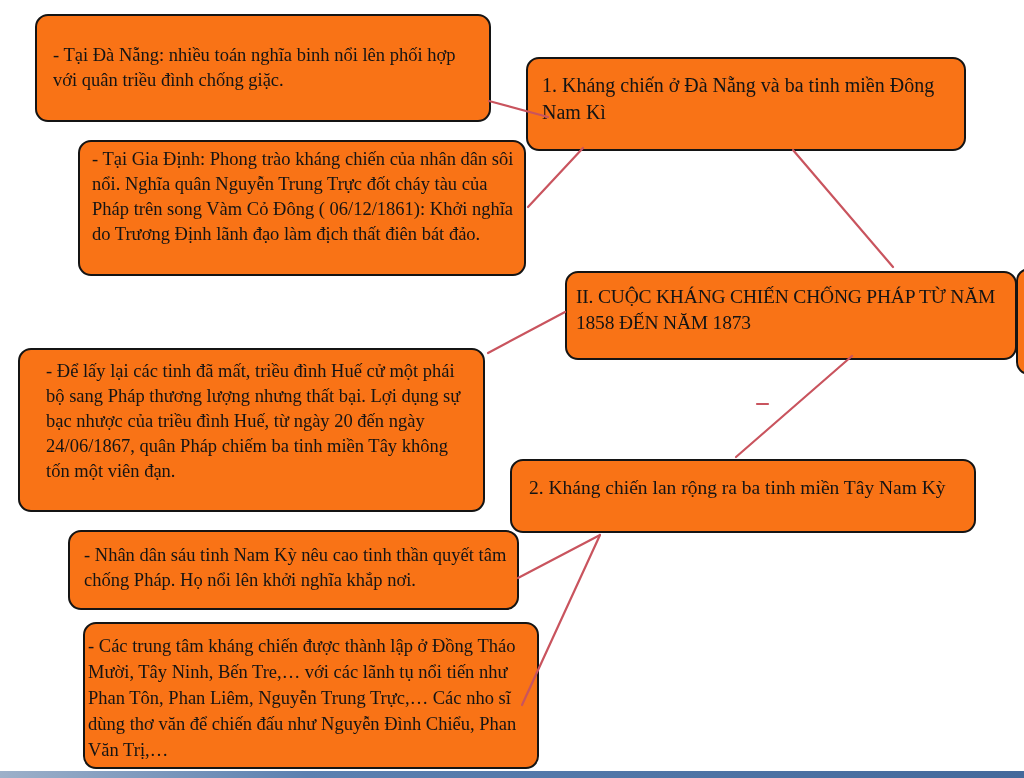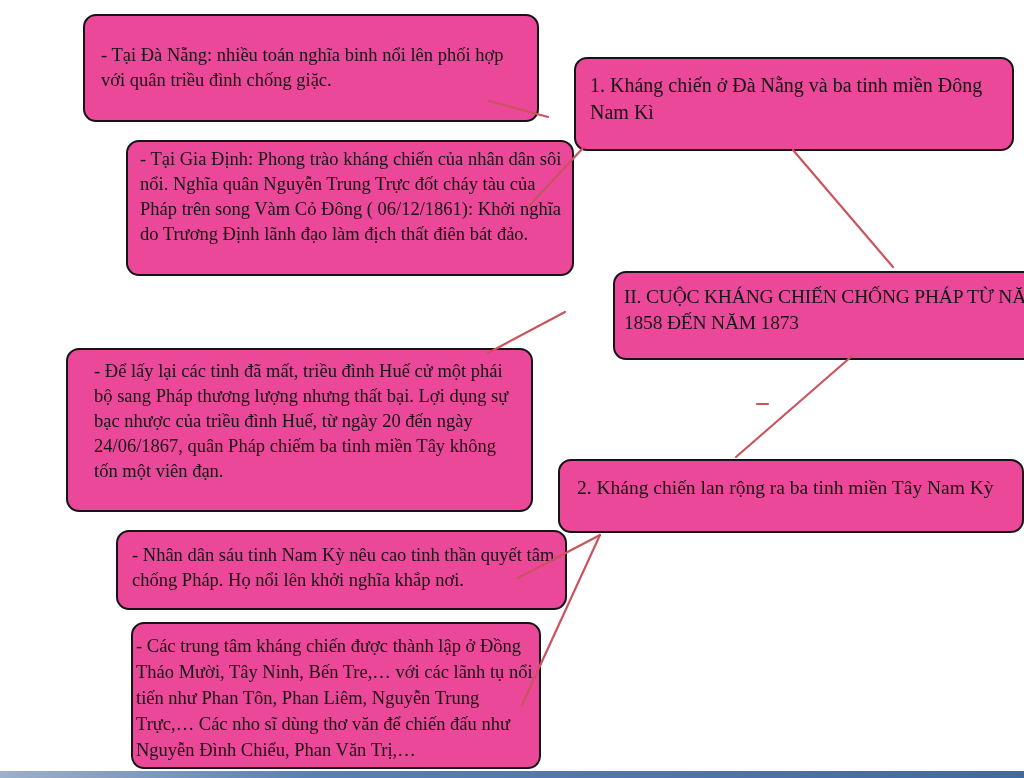--- a/index.html
+++ b/index.html
@@ -17,30 +17,29 @@
   }
   .connector-layer {
     position: absolute;
     left: 0; top: 0;
     width: 1024px; height: 778px;
     z-index: 5;
     pointer-events: none;
   }
   .node {
     position: absolute;
-    background: #ec4899;
+    background: #f97316;
     border: 2.5px solid #141414;
     border-radius: 13px;
     box-sizing: border-box;
     font-size: 18.5px;
     line-height: 1.33;
     color: #141414;
     z-index: 2;
     overflow: hidden;
-    margin-left: 48px;
   }
   .node .txt { display: block; }
   .v-center {
     display: flex;
     align-items: center;
   }
   .bottom-bar {
     position: absolute;
     left: 0; bottom: 0;
     width: 1024px; height: 7px;
@@ -83,19 +82,19 @@
 </div>
 
 <div class="node v-center" style="left:510px; top:459px; width:466px; height:74px; padding:0 10px 16px 17px; font-size:19.5px;">
   <span class="txt">2. Kháng chiến lan rộng ra ba tinh miền Tây Nam Kỳ</span>
 </div>
 
 <div class="node" style="left:68px; top:530px; width:451px; height:80px; padding:11px 10px 0 14px;">
   <span class="txt">- Nhân dân sáu tinh Nam Kỳ nêu cao tinh thần quyết tâm chống Pháp. Họ nổi lên khởi nghĩa khắp nơi.</span>
 </div>
 
-<div class="node" style="left:83px; top:622px; width:410px; height:147px; padding:9px 6px 5px 3px; line-height:26px;">
+<div class="node" style="left:83px; top:622px; width:456px; height:147px; padding:9px 6px 5px 3px; line-height:26px;">
   <span class="txt">- Các trung tâm kháng chiến được thành lập ở Đồng Tháo Mười, Tây Ninh, Bến Tre,… với các lãnh tụ nổi tiến như Phan Tôn, Phan Liêm, Nguyễn Trung Trực,… Các nho sĩ dùng thơ văn để chiến đấu như Nguyễn Đình Chiểu, Phan Văn Trị,…</span>
 </div>
 
 <div class="node" style="left:1016px; top:268px; width:44px; height:107px;"></div>
 
 <div class="bottom-bar"></div>
 
 </body></html>

